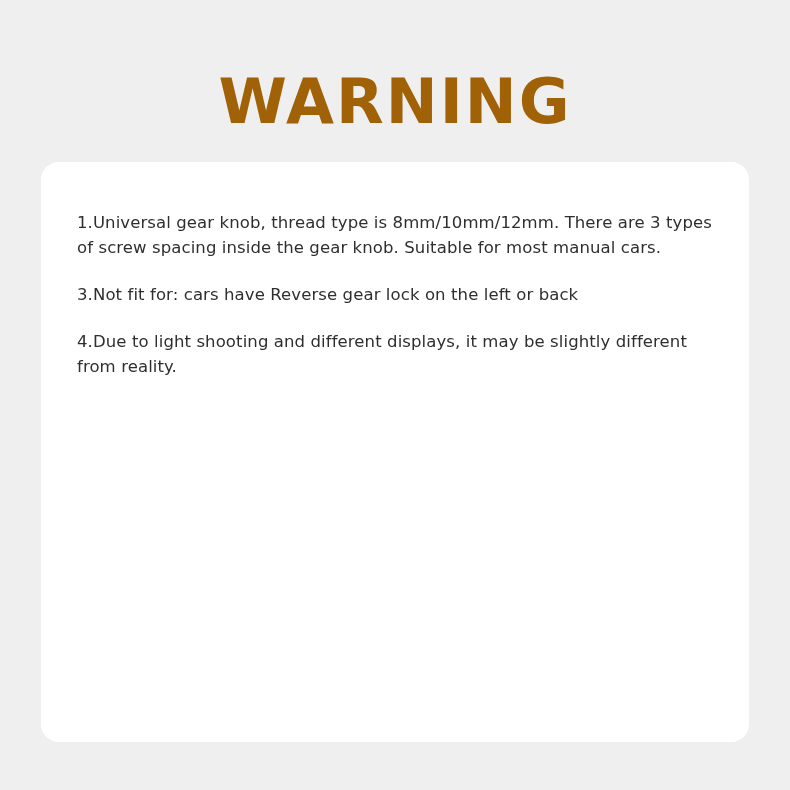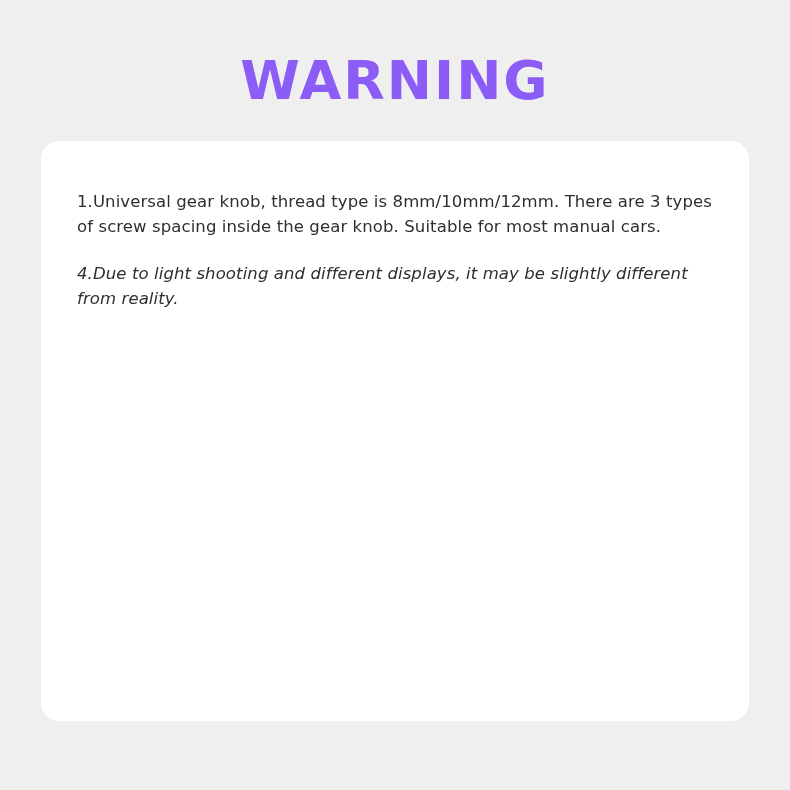--- a/index.html
+++ b/index.html
@@ -17,26 +17,26 @@
     position: relative;
     width: 790px;
     height: 790px;
     box-sizing: border-box;
     background: #efefef;
     display: flex;
     flex-direction: column;
     align-items: center;
   }
   .page-title {
-    margin-top: 45px;
-    font-size: 54px;
+    margin-top: 66px;
+    font-size: 62px;
     line-height: 72px;
     font-weight: bold;
     letter-spacing: 2px;
-    color: #8b5cf6;
+    color: #a16207;
     font-family: "DejaVu Sans", "Liberation Sans", sans-serif;
     text-align: center;
   }
   .card {
     margin-top: 24px;
     width: 708px;
     height: 580px;
     background: #ffffff;
     border-radius: 18px;
     box-sizing: border-box;
@@ -50,30 +50,30 @@
   .note-item {
     font-size: 16.5px;
     line-height: 25px;
     color: #2e2e2e;
     margin-bottom: 22px;
     letter-spacing: 0.1px;
     text-align: left;
   }
   .note-item:last-child {
     margin-bottom: 0;
-    font-style: italic;
   }
 </style>
 </head>
 <body>
 
 <div class="page">
 
   <div class="page-title">WARNING</div>
 
   <div class="card">
     <ul class="note-list">
       <li class="note-item">1.Universal gear knob, thread type is 8mm/10mm/12mm. There are 3 types of screw spacing inside the gear knob. Suitable for most manual cars.</li>
+      <li class="note-item">3.Not fit for: cars have Reverse gear lock on the left or back</li>
       <li class="note-item">4.Due to light shooting and different displays, it may be slightly different from reality.</li>
     </ul>
   </div>
 
 </div>
 
 </body></html>

